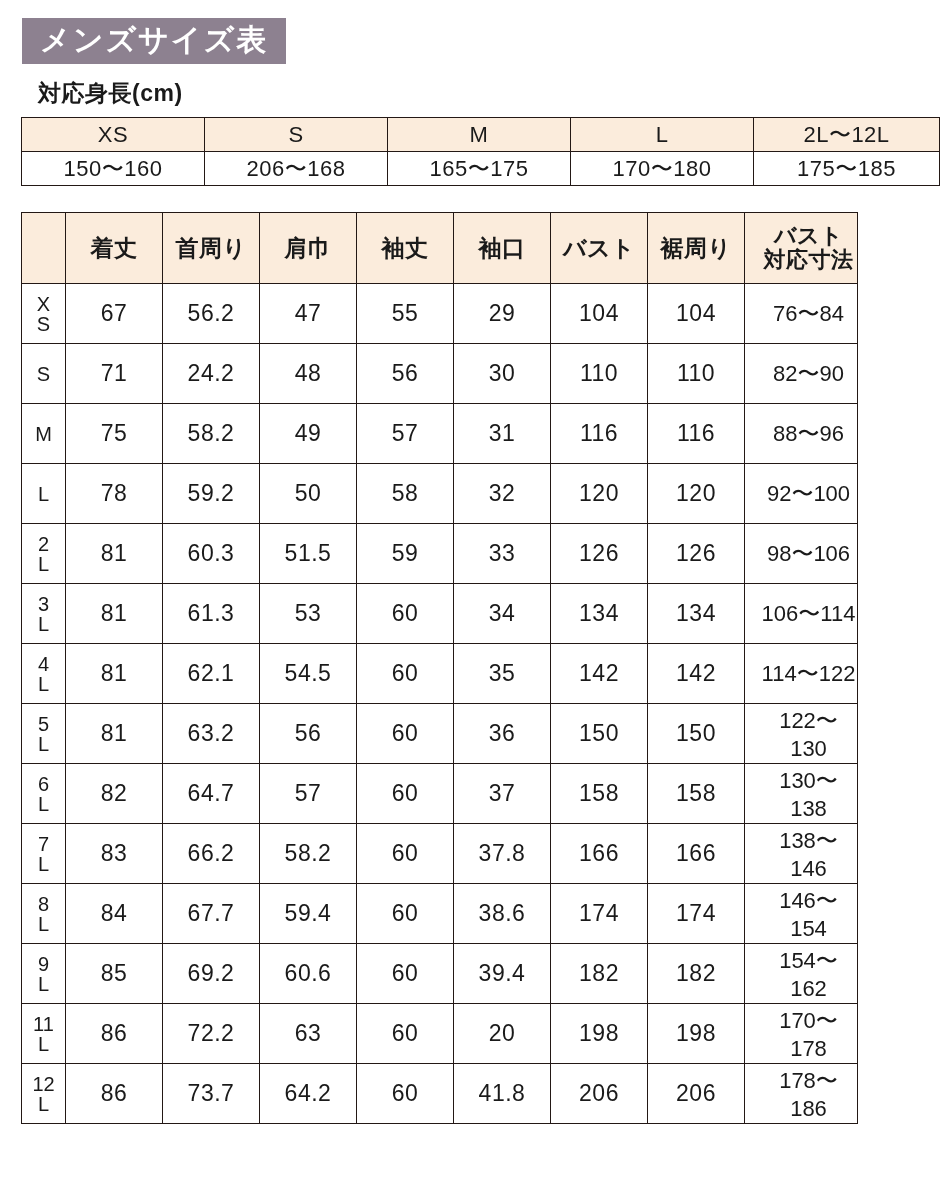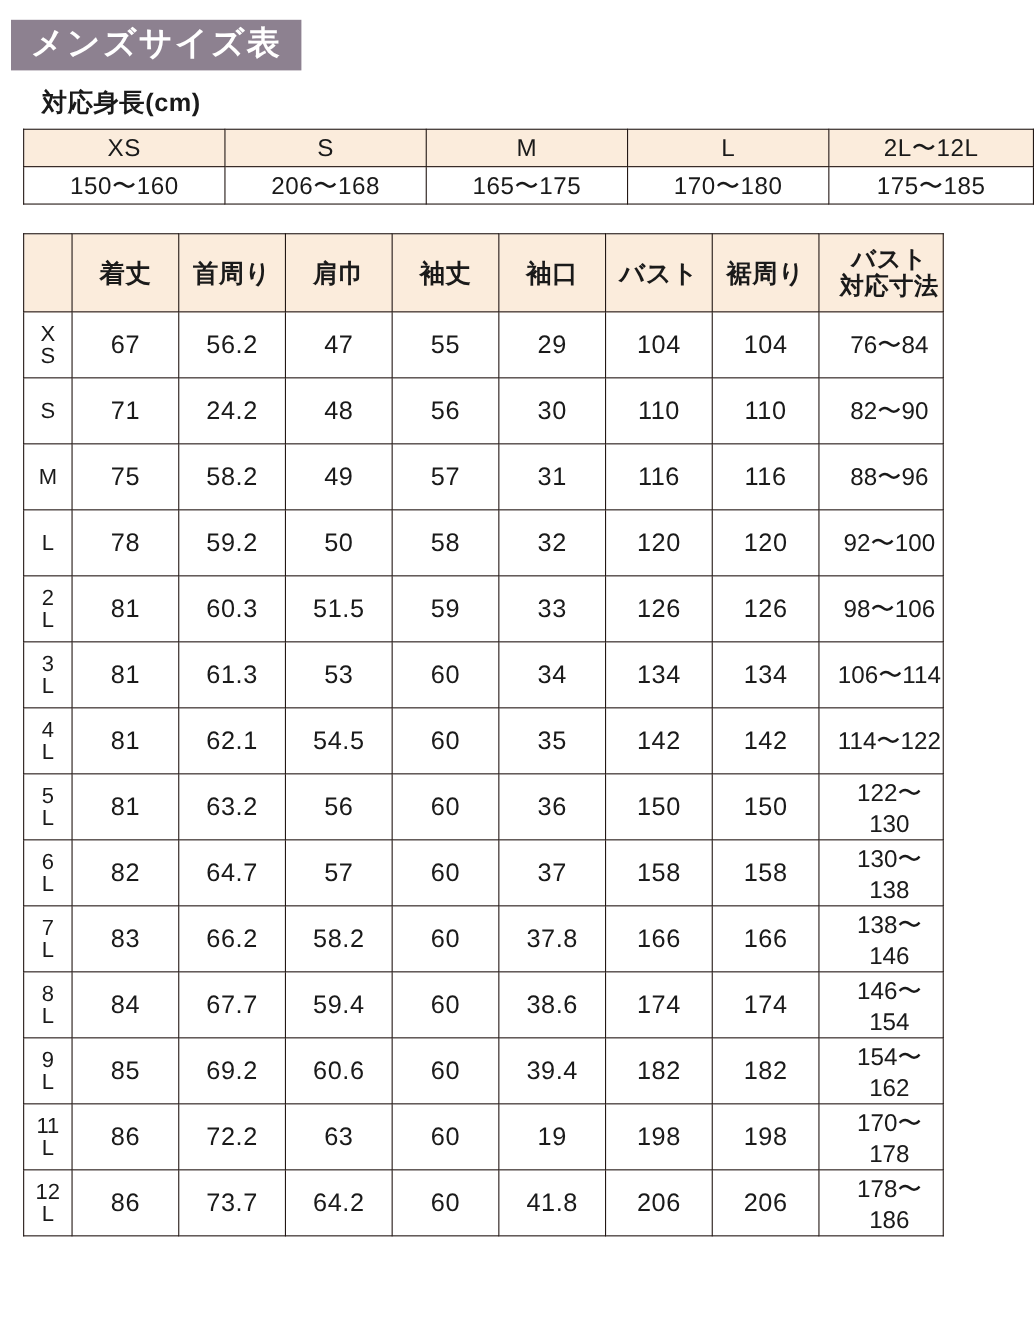--- a/index.html
+++ b/index.html
@@ -17,21 +17,21 @@
   .page {
     position: relative;
     width: 940px;
     height: 1200px;
     box-sizing: border-box;
     padding: 0 10px;
   }
   
   .title-banner {
     display: inline-block;
-    margin: 18px 0 0 0;
+    margin: 18px 0 0 12px;
     background: #8d8190;
     color: #ffffff;
     font-size: 30px;
     font-weight: bold;
     letter-spacing: 2px;
     padding: 7px 18px 9px 18px;
     line-height: 1;
   }
   
   .sub-heading {
@@ -339,21 +339,21 @@
         </tr>
         <tr>
           <td class="size-cell">
             <span>11</span>
             <span>L</span>
           </td>
           <td>86</td>
           <td>72.2</td>
           <td>63</td>
           <td>60</td>
-          <td>19</td>
+          <td>20</td>
           <td>198</td>
           <td>198</td>
           <td class="range-cell">170〜178</td>
         </tr>
         <tr>
           <td class="size-cell">
             <span>12</span>
             <span>L</span>
           </td>
           <td>86</td>

